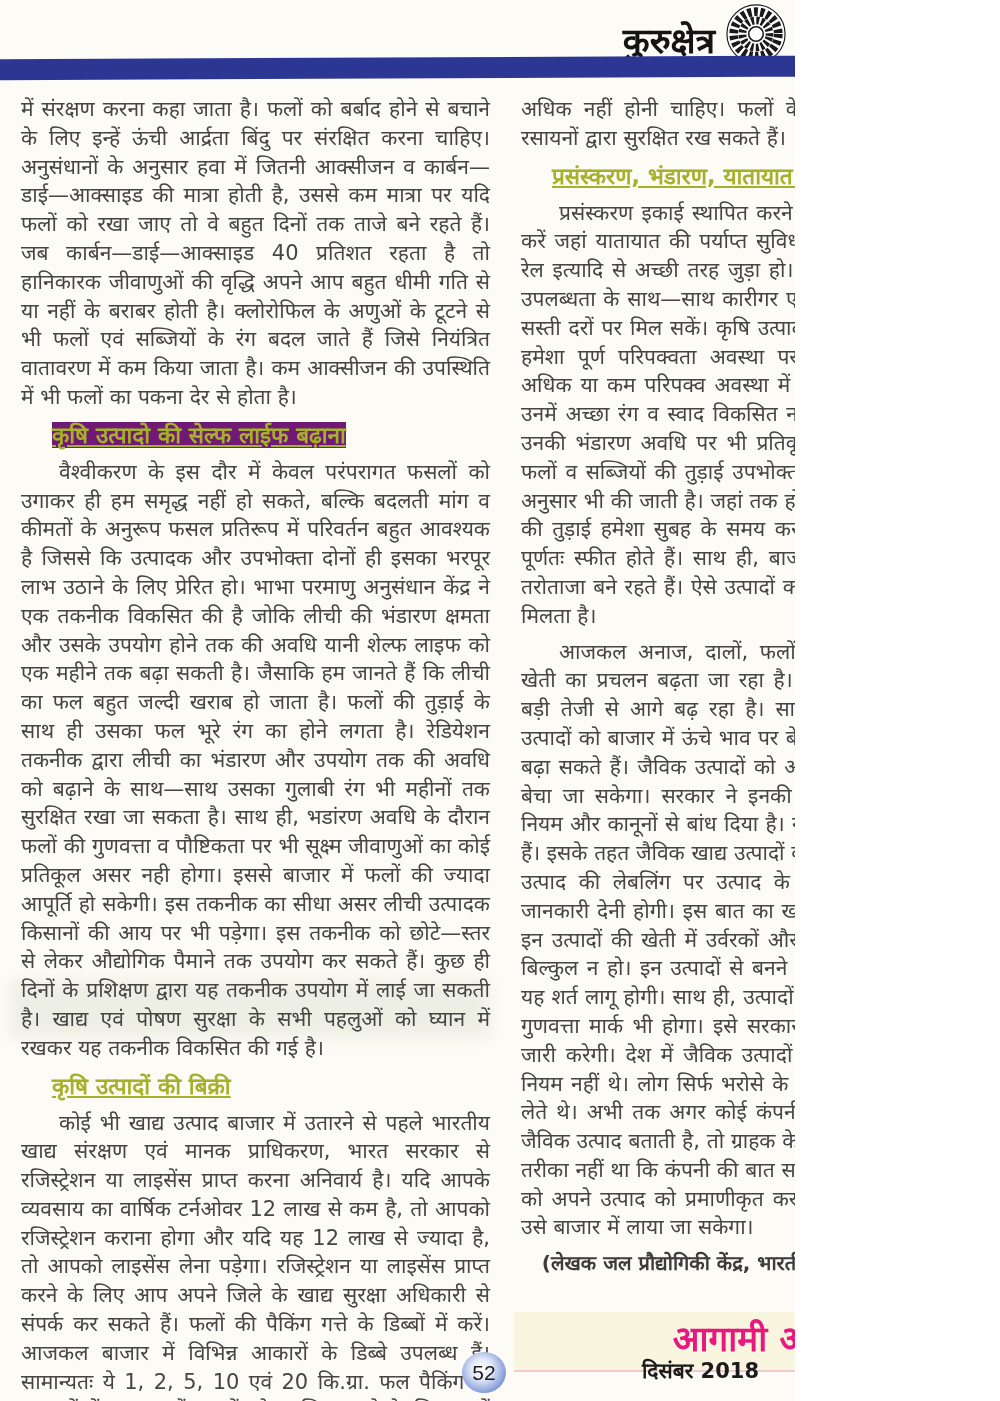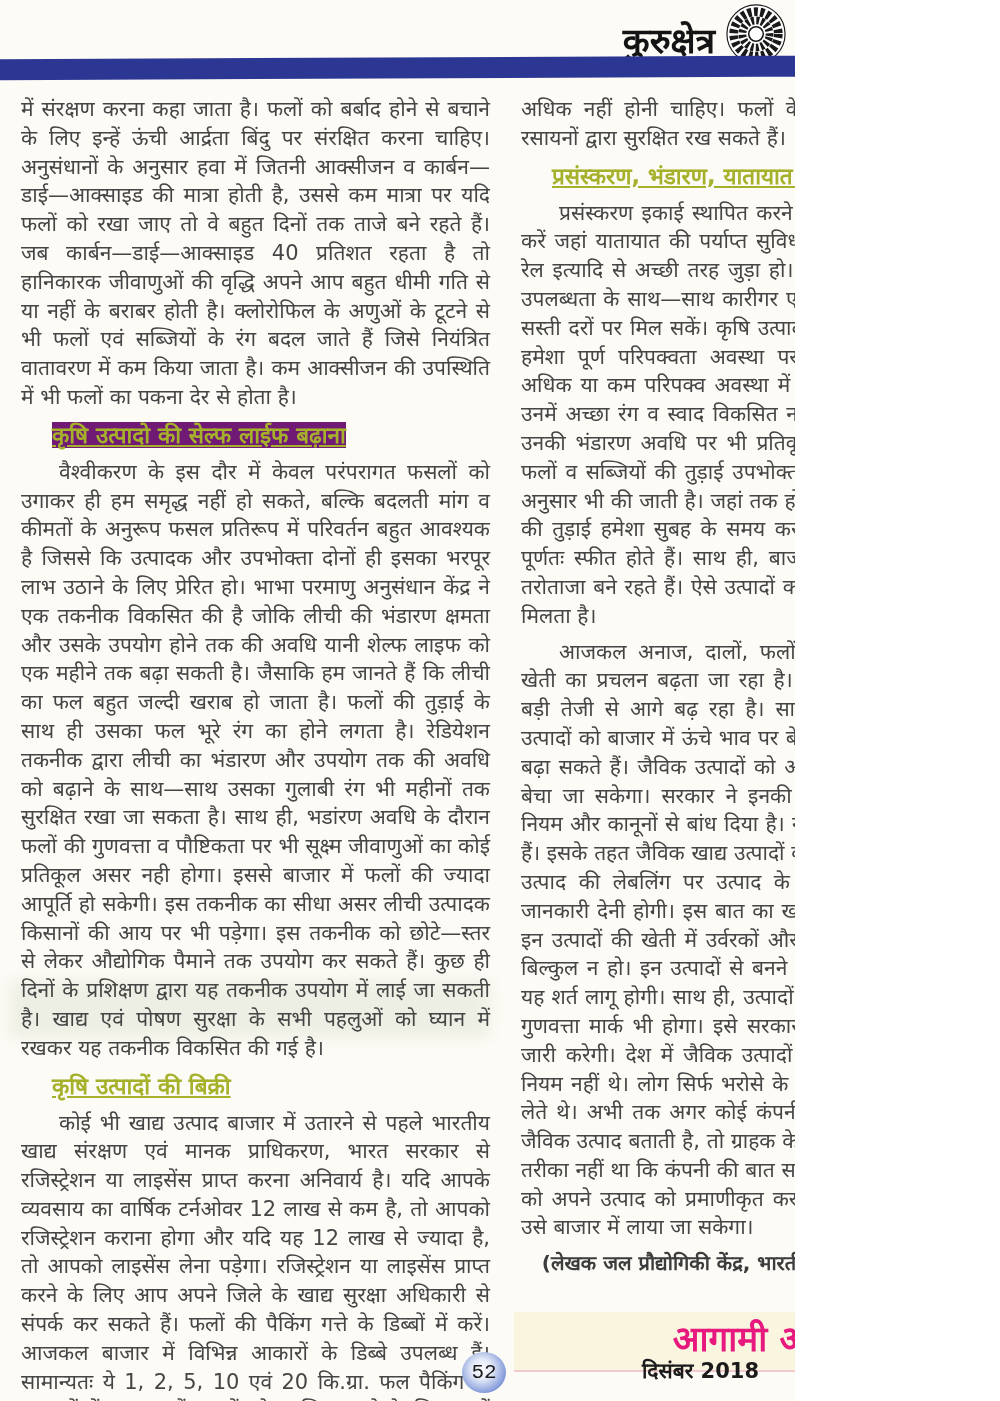--- a/index.html
+++ b/index.html
@@ -71,21 +71,21 @@
     font-size:29px;line-height:37px;font-weight:bold;color:#2c3794;
   }
   
   .page-circle{
     position:absolute;left:462px;top:1352px;width:44px;height:41px;
     border-radius:50%;
     background:radial-gradient(circle at 45% 42%, #ffffff 0%, #e4eaf8 30%, #8aa0dc 68%, #4059b2 100%);
     display:flex;align-items:center;justify-content:center;
   }
   .page-circle span{
-    font-family:Liberation Mono, monospace;
+    font-family:Liberation Sans, sans-serif;
     font-size:21px;color:#1d1d1d;
   }
   .footer-date{
     position:absolute;right:36px;top:1356px;
     font-size:21px;font-weight:bold;color:#1b1b1b;
   }
 </style>
 </head>
 <body>
 

